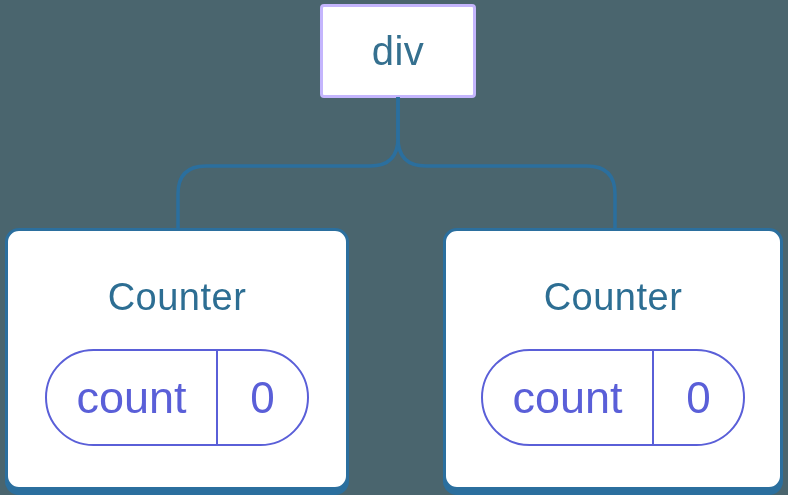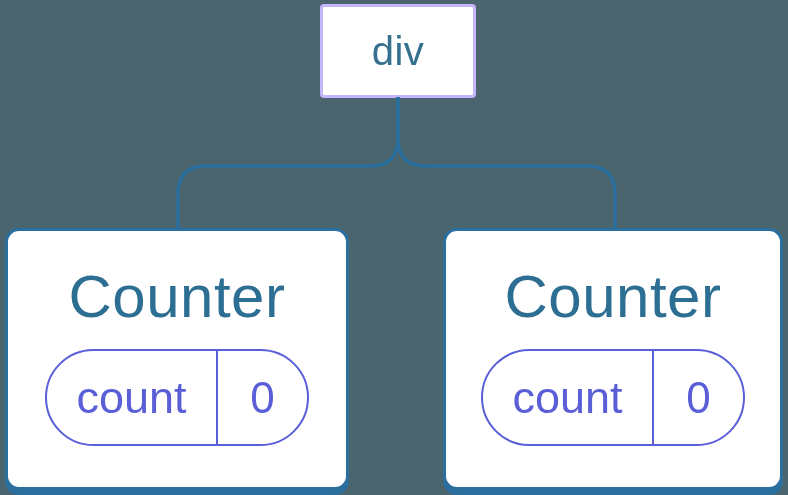--- a/index.html
+++ b/index.html
@@ -61,21 +61,21 @@
     border-radius: 14px;
     box-shadow: 0 5px 0 #2B6F9E;
     display: flex;
     flex-direction: column;
     align-items: center;
   }
   .card-left  { left: 5px;   width: 344px; }
   .card-right { left: 443px; width: 340px; }
   .card-title {
     margin-top: 40px;
-    font-size: 60px;
+    font-size: 38px;
     line-height: 52px;
     color: #2D6E93;
     letter-spacing: 0.5px;
   }
   
   .pill {
     margin-top: 26px;
     width: 264px;
     height: 97px;
     box-sizing: border-box;

